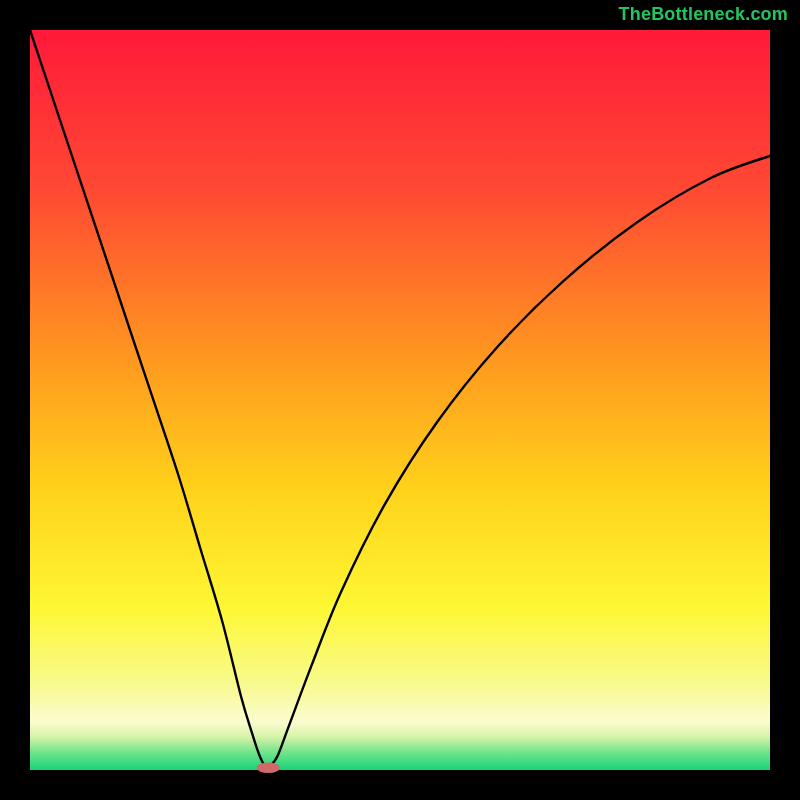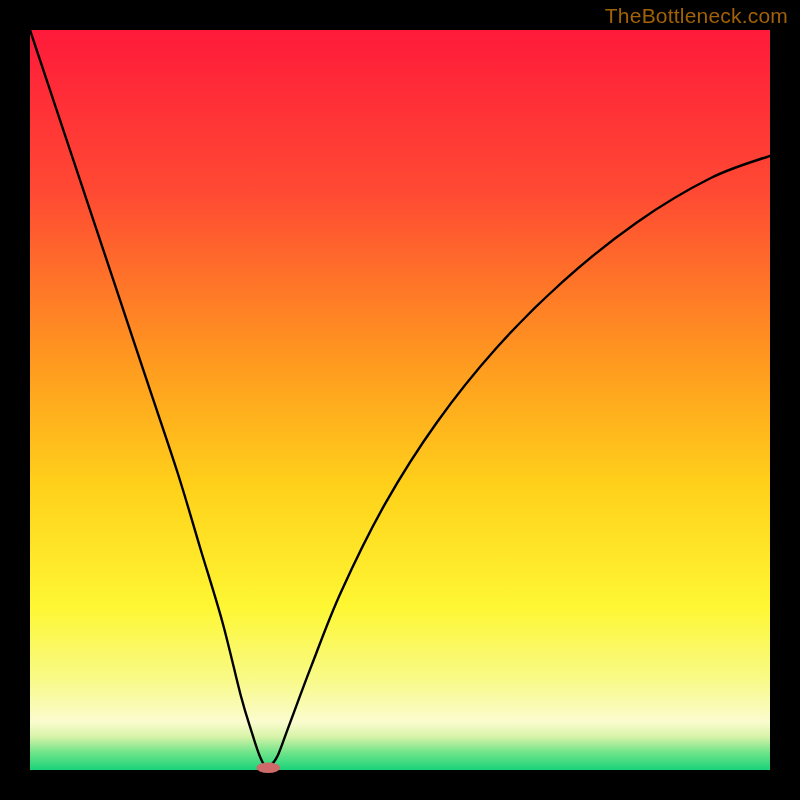--- a/index.html
+++ b/index.html
@@ -14,23 +14,23 @@
   .frame {
     position: relative;
     width: 800px;
     height: 800px;
     background: #000;
   }
   .watermark {
     position: absolute;
     top: 4px;
     right: 12px;
-    color: #a16207;
-    font-size: 21px;
-    font-weight: 400;
+    color: #22c55e;
+    font-size: 18px;
+    font-weight: 700;
     letter-spacing: 0.2px;
     user-select: none;
   }
   svg {
     display: block;
   }
 </style>
 </head>
 <body>
 

